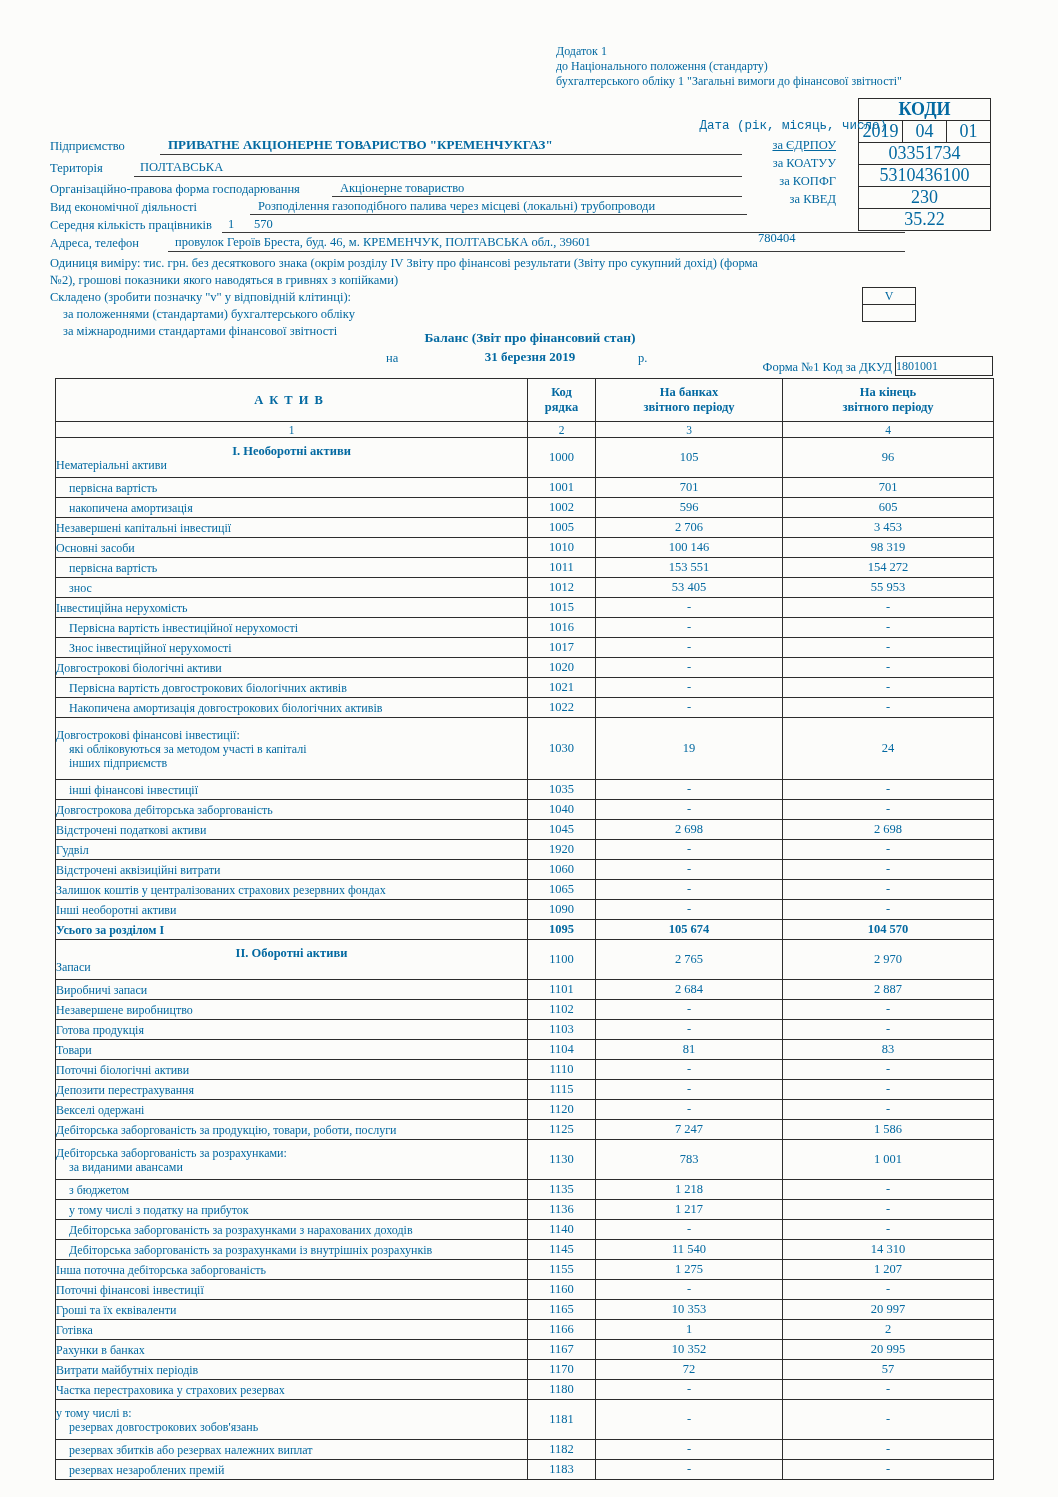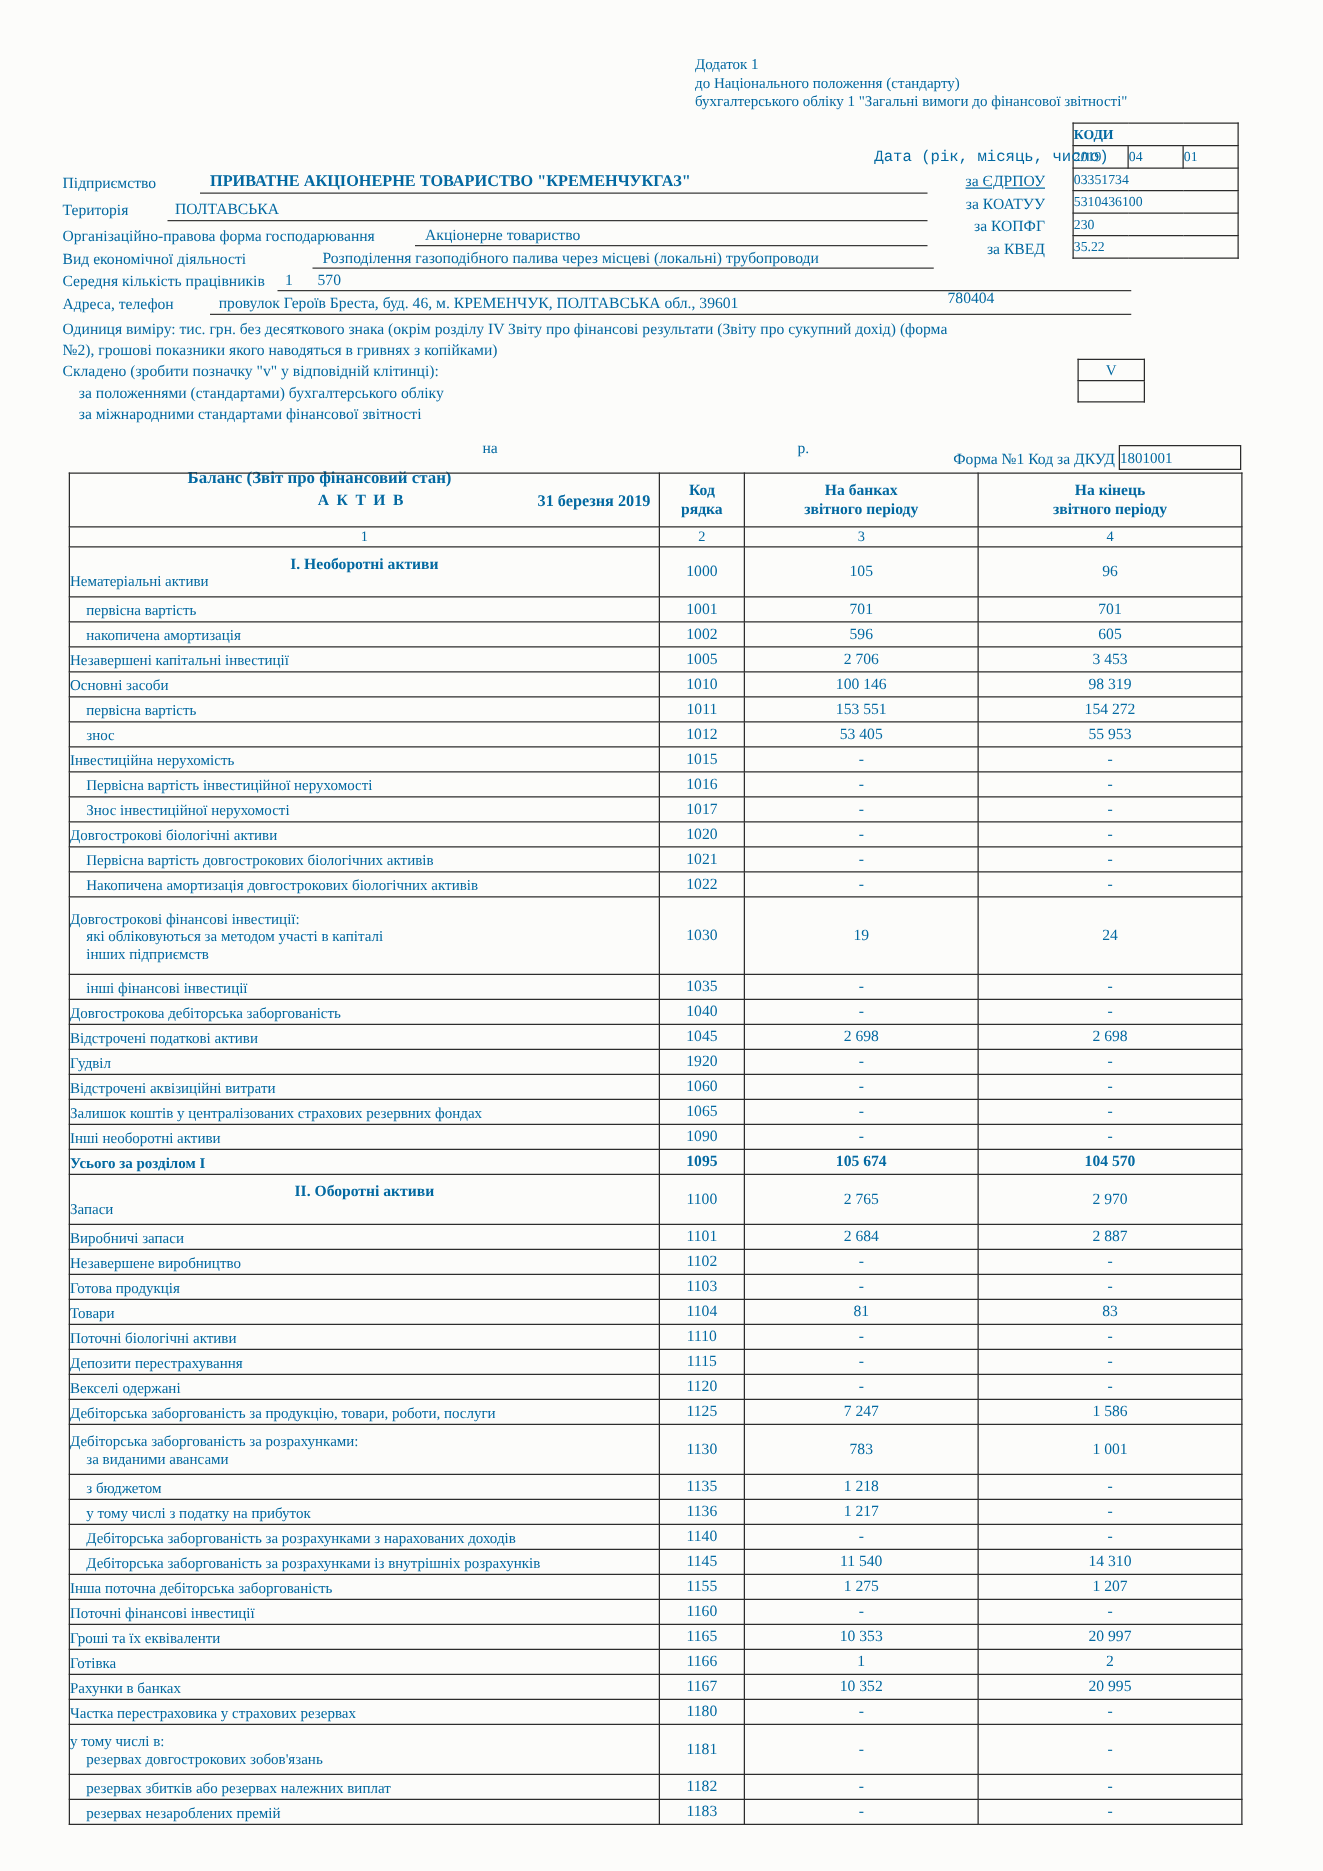--- a/index.html
+++ b/index.html
@@ -2,26 +2,26 @@
 <html><head>
 <meta charset="utf-8">
 <style>
   html,body{margin:0;padding:0;background:#e8e8e6;}
   #page{position:relative;width:1058px;height:1497px;margin:0 auto;background:#fcfcfa;
         font-family:"Liberation Serif","DejaVu Serif",serif;color:#0369a1;overflow:hidden;}
   .abs{position:absolute;}
   .sm{font-size:12px;line-height:15px;}
   .md{font-size:12.5px;line-height:16px;}
   .b{font-weight:bold;}
-  .ctr{text-align:left;margin-top:44px;}
+  .ctr{text-align:center;}
   .rt{text-align:right;}
   .uline{position:absolute;border-bottom:1px solid #3a3a3a;height:0;}
   
   table.codes{border-collapse:collapse;table-layout:fixed;}
-  table.codes td{border:1px solid #2c2c2c;height:17px;text-align:left;font-size:11px;padding:0;}
+  table.codes td{border:1px solid #2c2c2c;height:17px;text-align:center;font-size:18px;padding:0;}
   
   table.checks{border-collapse:collapse;}
   table.checks td{border:1px solid #2c2c2c;width:52px;height:16px;text-align:center;font-size:12px;padding:0;}
   
   .codebox{border:1px solid #2c2c2c;width:96px;height:18px;text-align:left;font-size:12px;line-height:18px;}
   
   table.main{border-collapse:collapse;table-layout:fixed;width:938px;}
   table.main th,table.main td{border:1px solid #2d2d2d;padding:0;}
   table.main th{font-size:12.5px;font-weight:bold;vertical-align:middle;}
   th.asset{letter-spacing:6px;}
@@ -488,20 +488,28 @@
         <tr class="rh1">
           <td class="c-label">
             <div class="lbl">Рахунки в банках</div>
           </td>
           <td class="c-code">1167</td>
           <td class="c-v">10 352</td>
           <td class="c-v">20 995</td>
         </tr>
         <tr class="rh1">
           <td class="c-label">
+            <div class="lbl">Витрати майбутніх періодів</div>
+          </td>
+          <td class="c-code">1170</td>
+          <td class="c-v">72</td>
+          <td class="c-v">57</td>
+        </tr>
+        <tr class="rh1">
+          <td class="c-label">
             <div class="lbl">Частка перестраховика у страхових резервах</div>
           </td>
           <td class="c-code">1180</td>
           <td class="c-v">-</td>
           <td class="c-v">-</td>
         </tr>
         <tr class="rh2">
           <td class="c-label">
             <div class="lbl">у тому числі в:</div>
             <div class="lbl">резервах довгострокових зобов'язань</div>

